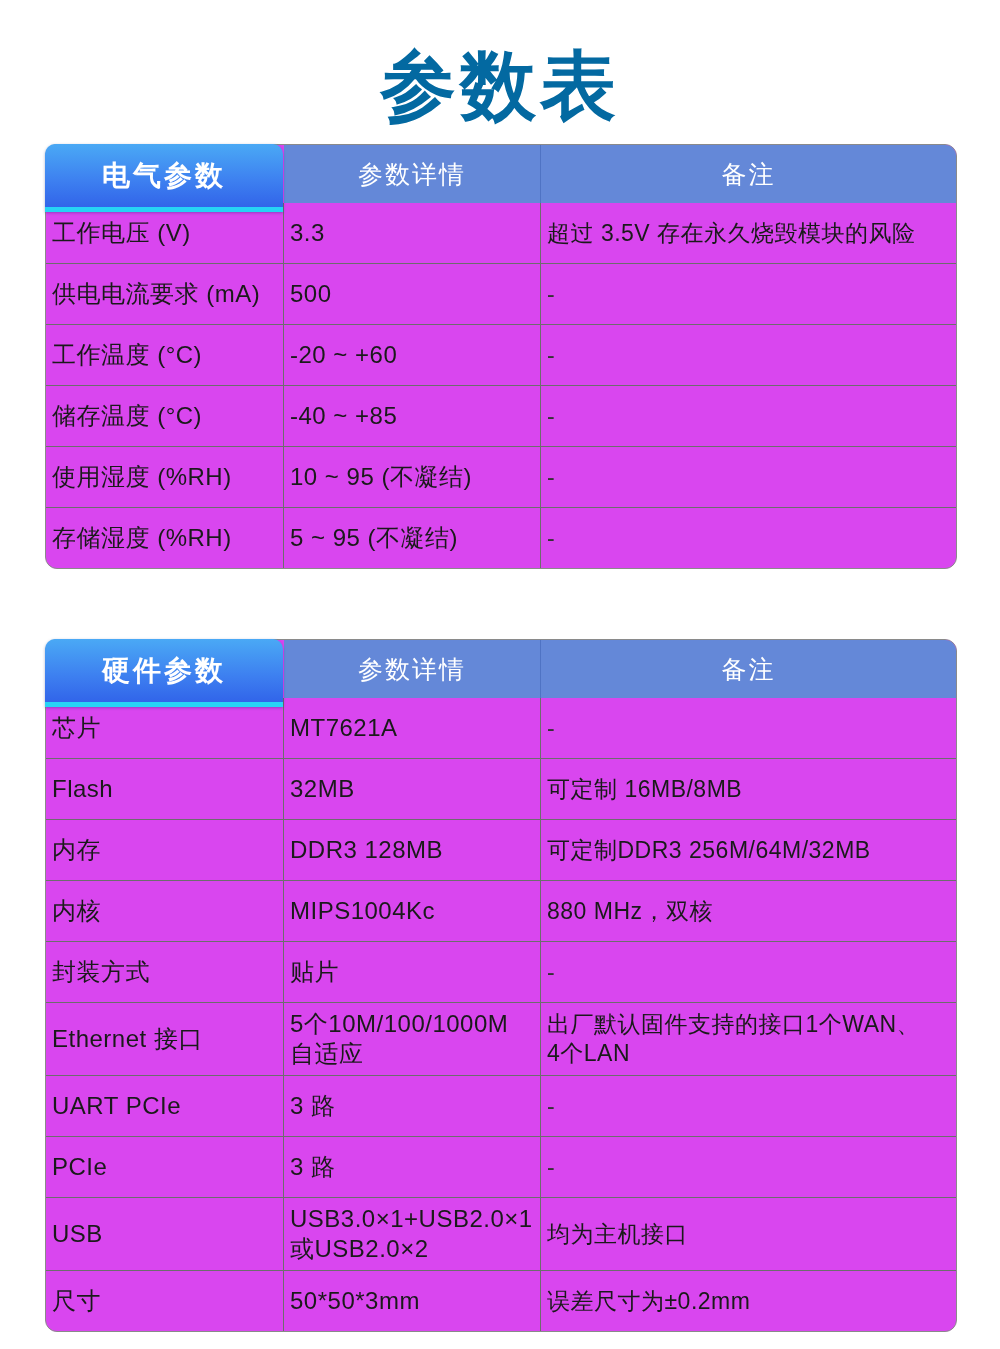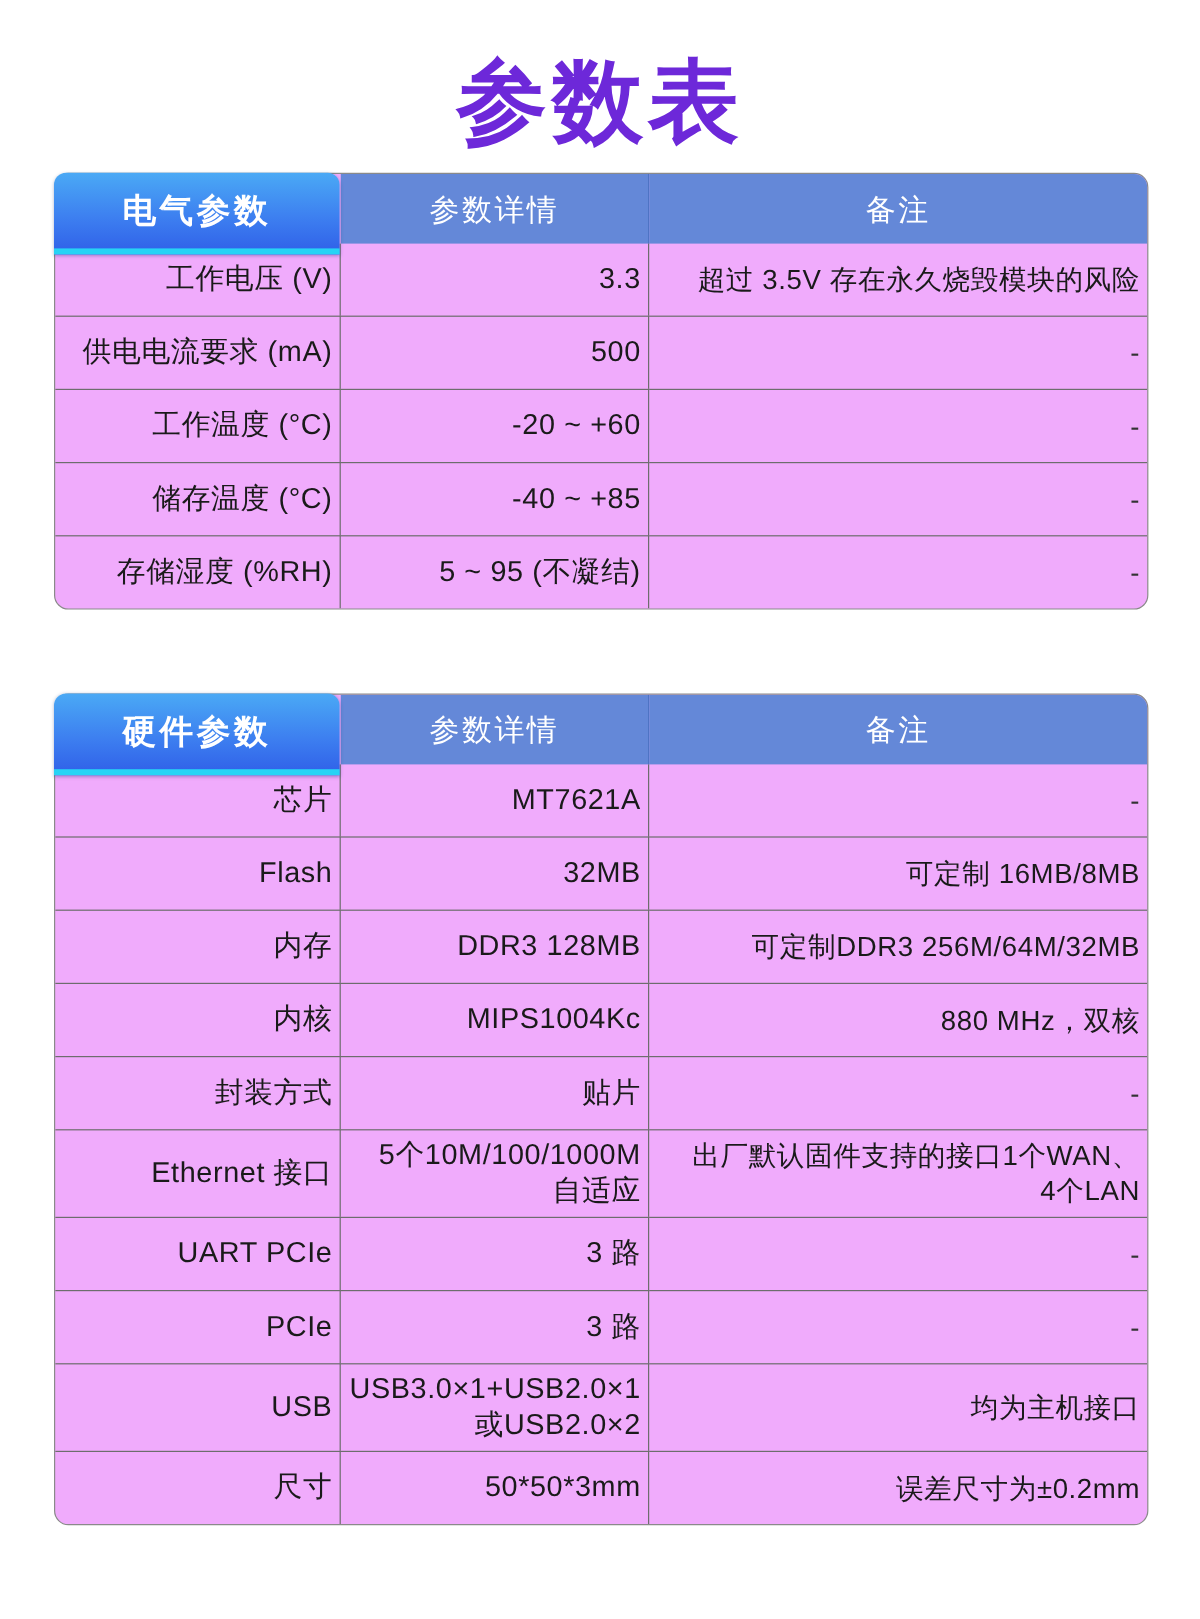--- a/index.html
+++ b/index.html
@@ -21,21 +21,21 @@
     height: 1349px;
     box-sizing: border-box;
   }
 
   
   .page-title {
     text-align: center;
     font-size: 76px;
     font-weight: bold;
     letter-spacing: 4px;
-    color: #6d28d9;
+    color: #0369a1;
     padding-top: 48px;
     line-height: 1;
     height: 96px;
     box-sizing: border-box;
   }
 
   
   .spec-block {
     position: relative;
     margin: 0 45px;
@@ -81,21 +81,21 @@
   
   .spec-table {
     position: relative;
     width: 910px;
     border-collapse: separate;
     border-spacing: 0;
     table-layout: fixed;
     border: 1px solid #8a8a8a;
     border-radius: 12px;
     overflow: hidden;
-    background: #f0abfc;
+    background: #d946ef;
     margin-top: 10px;
   }
 
   .spec-table col.c-name  { width: 238px; }
   .spec-table col.c-value { width: 257px; }
   .spec-table col.c-note  { width: 415px; }
 
   
   .spec-table thead th {
     height: 58px;
@@ -115,21 +115,21 @@
     color: transparent;
     border-right: none;
   }
 
   
   .spec-table tbody td {
     border-top: 1px solid #6d6d6d;
     border-right: 1px solid #6d6d6d;
     font-size: 24px;
     color: #1a1a1a;
-    text-align: right;
+    text-align: left;
     vertical-align: middle;
     padding: 6px 6px;
     line-height: 1.25;
     height: 48px;
     letter-spacing: 0.5px;
     word-break: break-word;
   }
   .spec-table tbody td:last-child { border-right: none; }
   .spec-table tbody tr:first-child td { border-top: none; }
 
@@ -180,20 +180,25 @@
             <td class="cell-name">工作温度 (°C)</td>
             <td class="cell-value">-20 ~ +60</td>
             <td class="cell-note is-dash">-</td>
           </tr>
           <tr>
             <td class="cell-name">储存温度 (°C)</td>
             <td class="cell-value">-40 ~ +85</td>
             <td class="cell-note is-dash">-</td>
           </tr>
           <tr>
+            <td class="cell-name">使用湿度 (%RH)</td>
+            <td class="cell-value">10 ~ 95 (不凝结)</td>
+            <td class="cell-note is-dash">-</td>
+          </tr>
+          <tr>
             <td class="cell-name">存储湿度 (%RH)</td>
             <td class="cell-value">5 ~ 95 (不凝结)</td>
             <td class="cell-note is-dash">-</td>
           </tr>
         </tbody>
     </table>
   </div>
 
   <div class="spec-block block-2">
     <div class="cat-tab">

